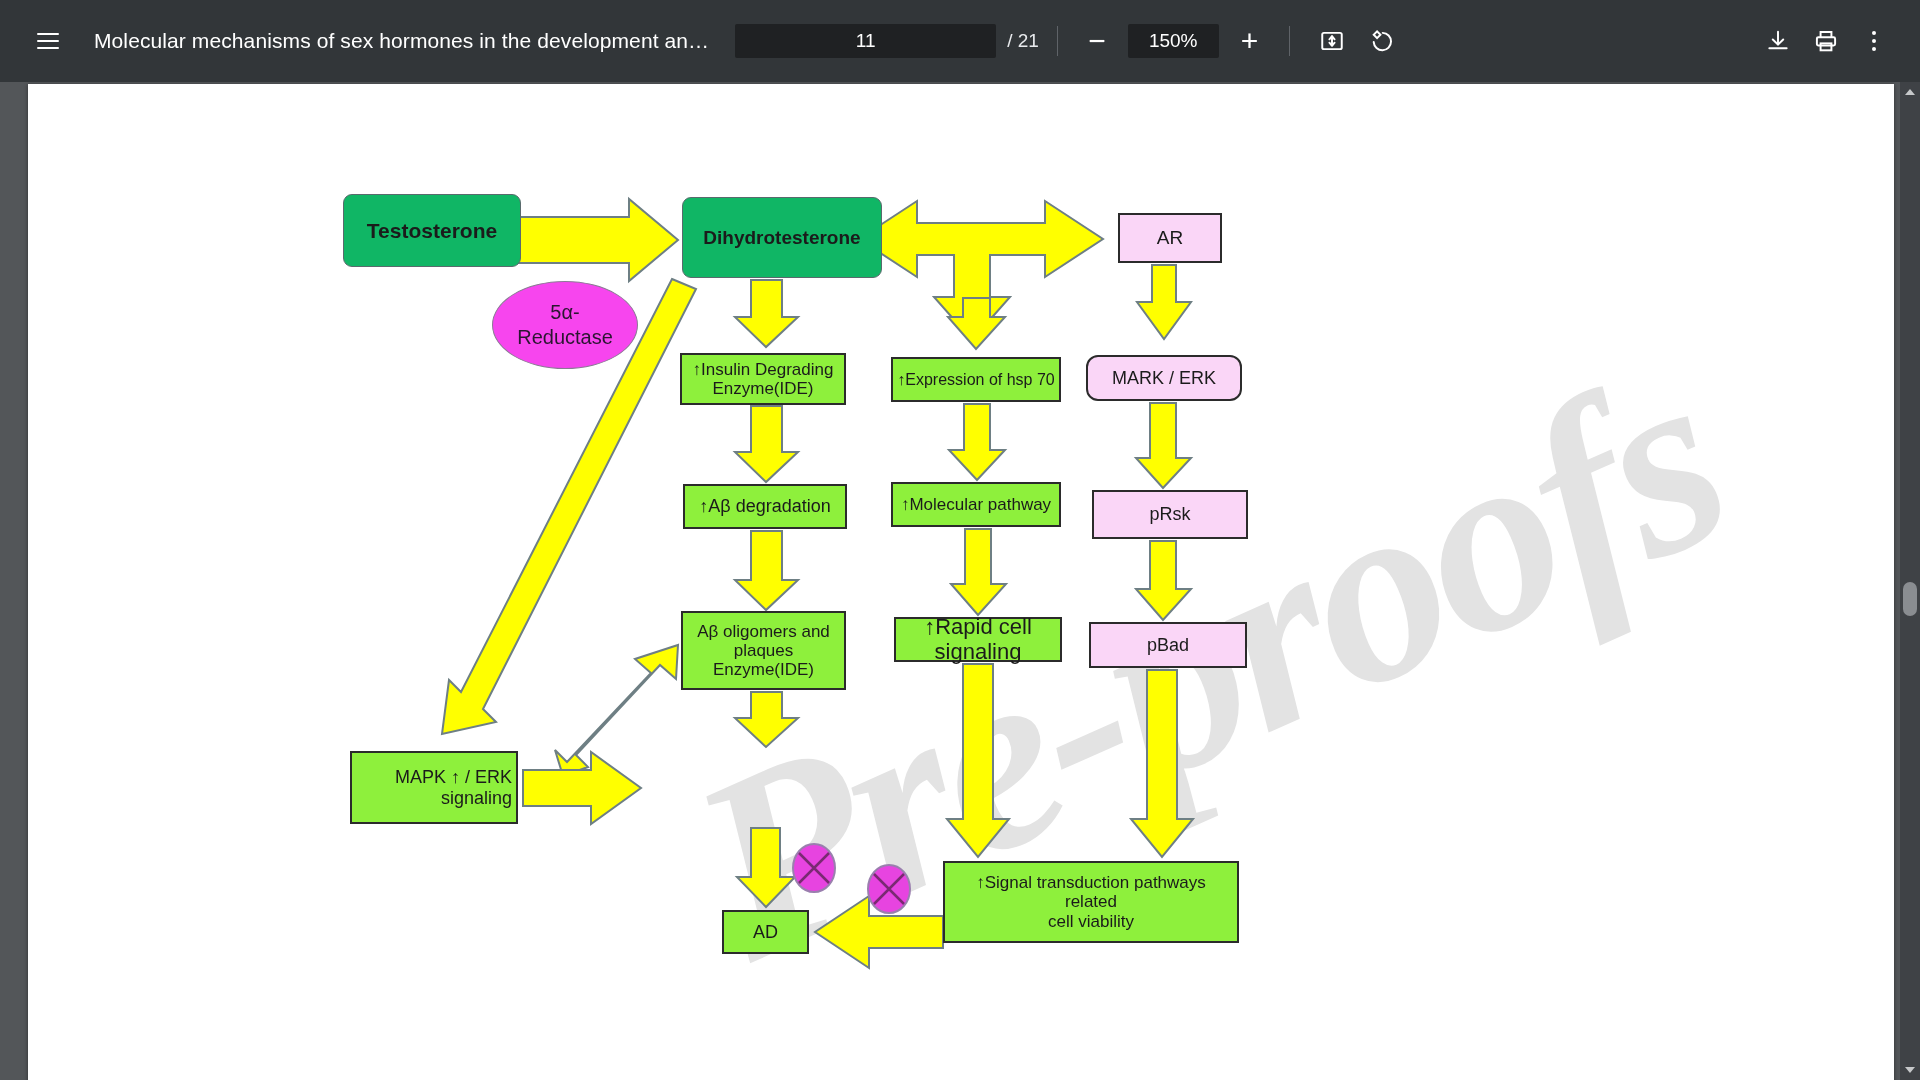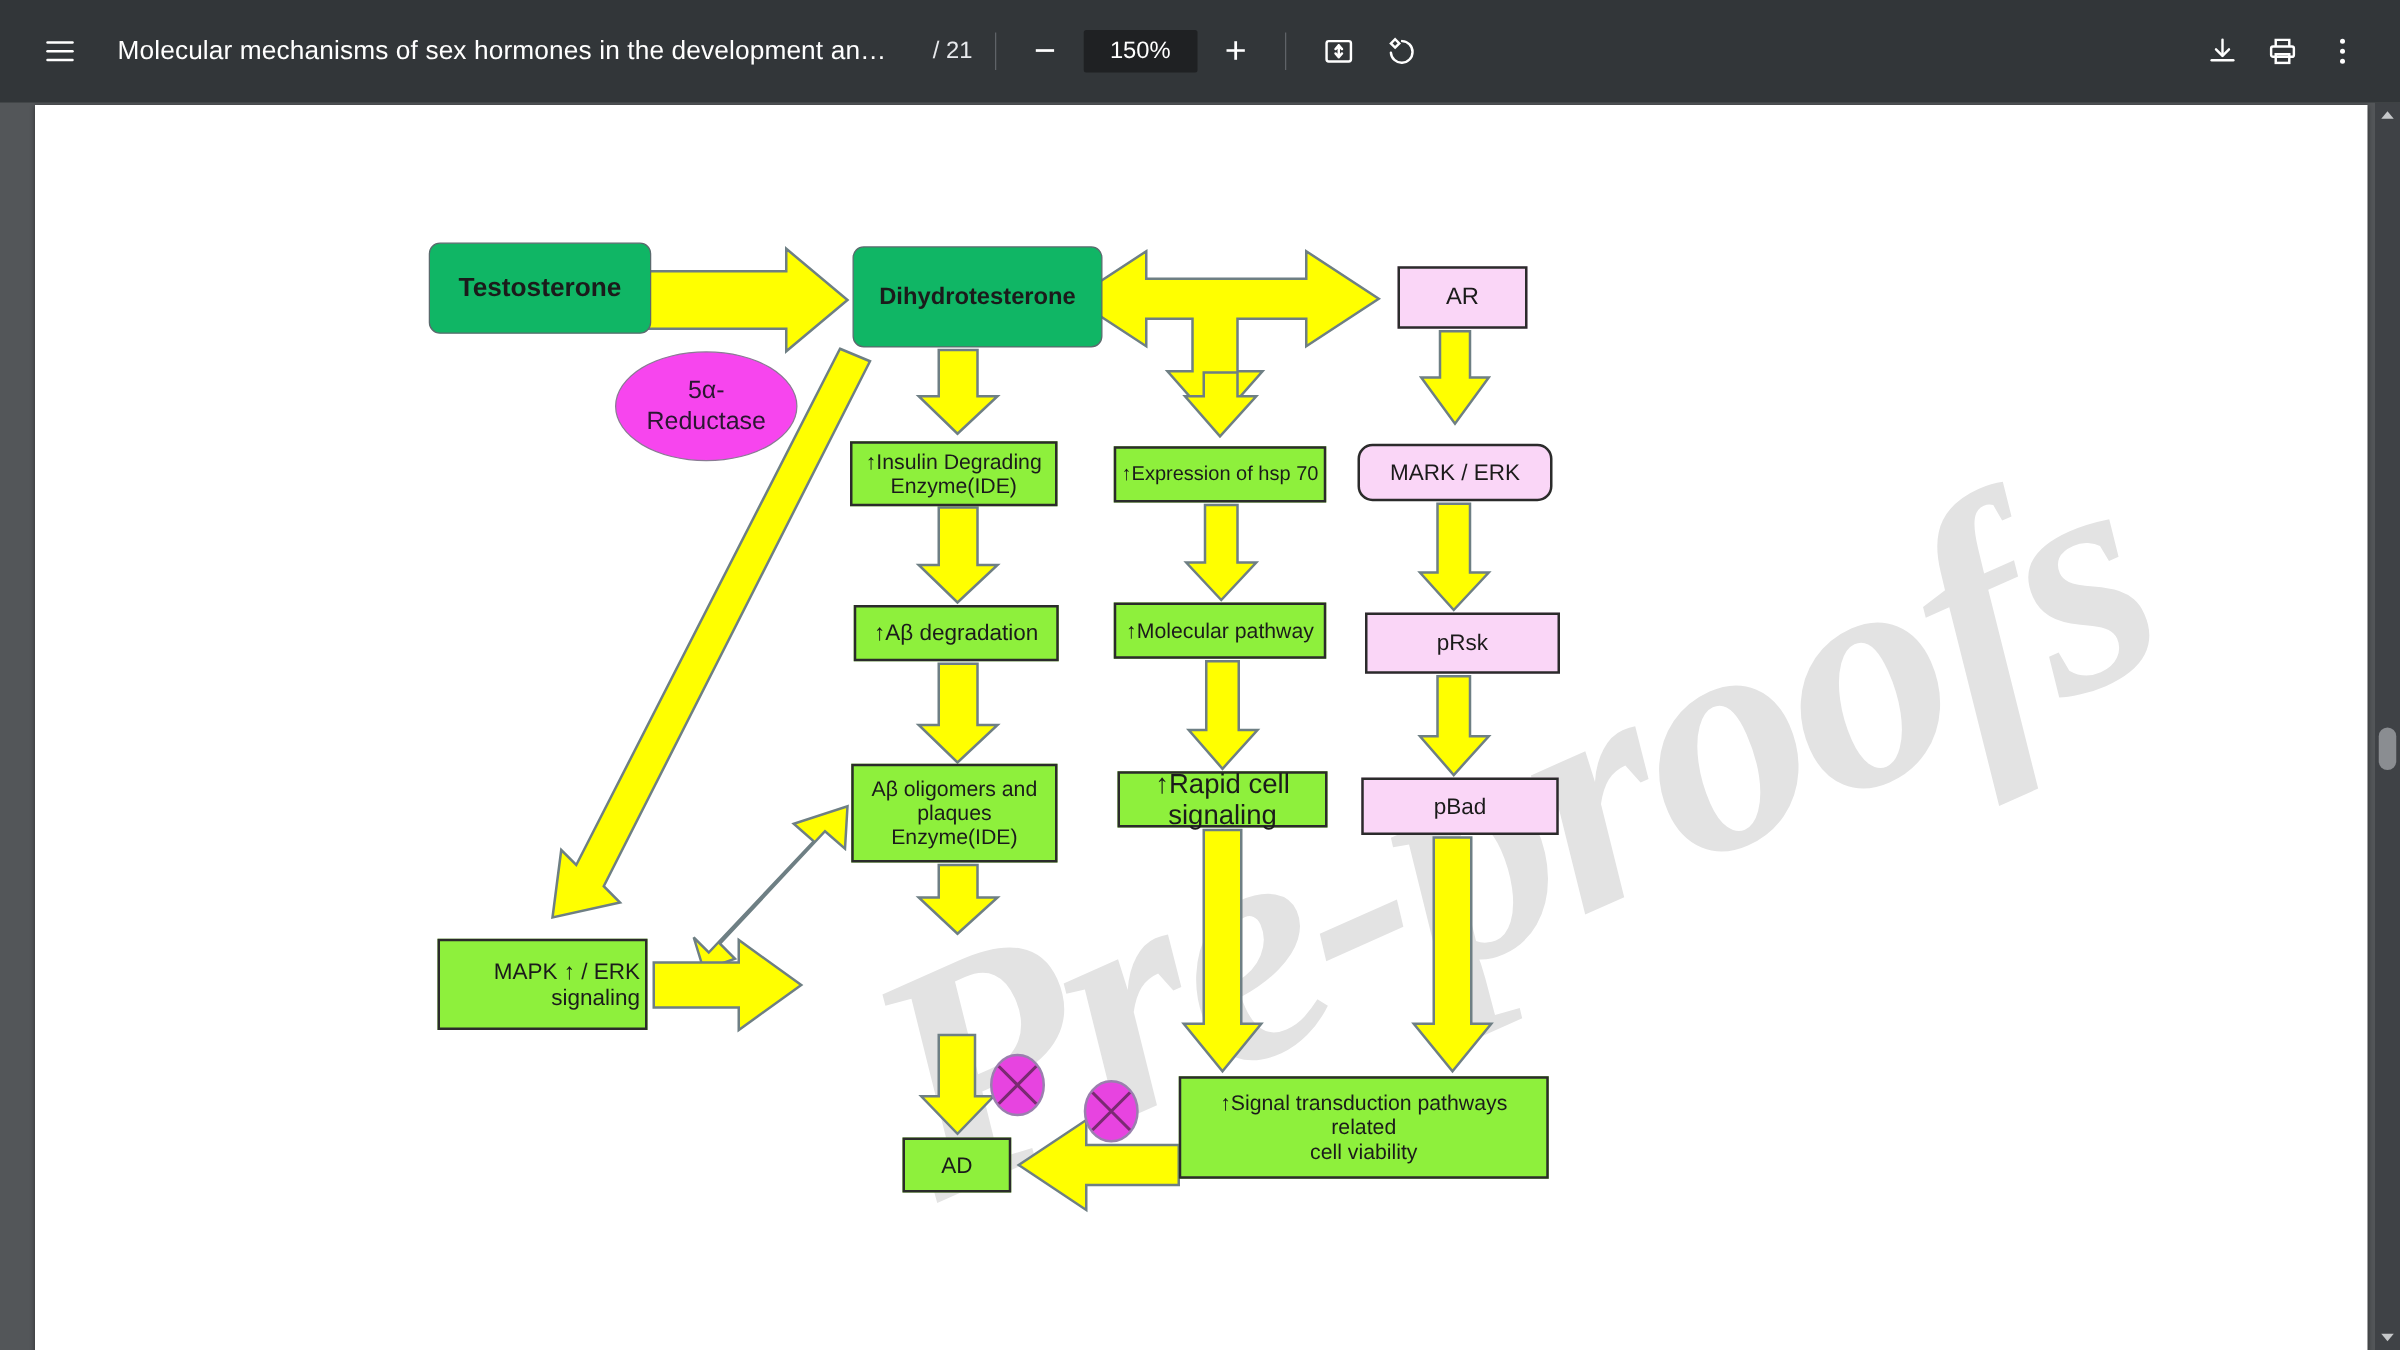--- a/index.html
+++ b/index.html
@@ -233,20 +233,21 @@
     <div class="hamburger">
       <i></i>
         <i></i>
         <i></i>
     </div>
   </div>
 
   <div id="doc-title">Molecular mechanisms of sex hormones in the development an…</div>
 
   <div id="page-group">
+    <input id="page-num-box" type="text" value="11" style="">
     <span id="page-total">/ 21</span>
   </div>
 
   <div class="tb-sep"></div>
 
   <div id="zoom-group">
     <div class="zoom-sign">−</div>
     <div id="zoom-level">150%</div>
     <div class="zoom-sign">+</div>
   </div>

